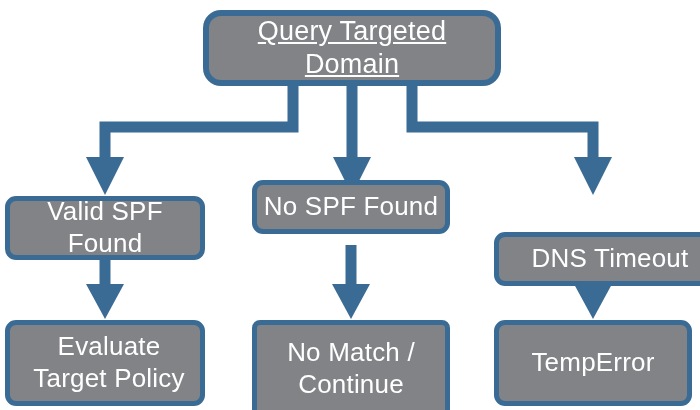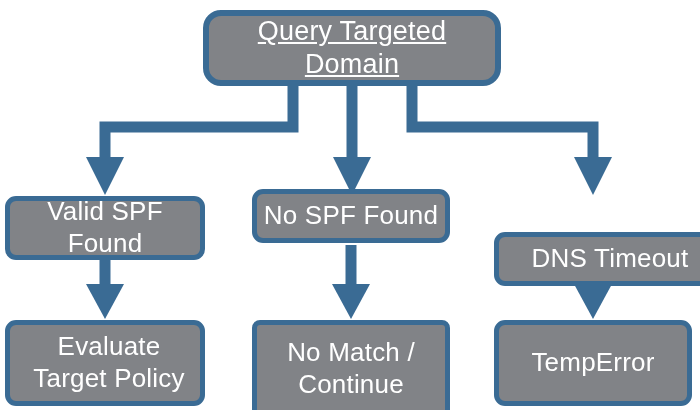--- a/index.html
+++ b/index.html
@@ -49,21 +49,21 @@
     letter-spacing: 0.2px;
   }
   .node-root {
     left: 203px; top: 10px; width: 298px; height: 76px;
     border-width: 6px;
     border-radius: 18px;
     font-size: 27px;
     text-decoration: underline;
   }
   .node-cond-0 { left: 5px;   top: 196px; width: 200px; height: 64px; }
-  .node-cond-1 { left: 252px; top: 189px; width: 198px; height: 54px; }
+  .node-cond-1 { left: 252px; top: 180px; width: 198px; height: 54px; }
   .node-cond-2 { left: 494px; top: 196px; width: 232px; height: 54px; margin-top: 36px; }
   .node-res-0  { left: 5px;   top: 320px; width: 200px; height: 86px; padding-left: 8px; }
   .node-res-1  { left: 252px; top: 320px; width: 198px; height: 98px; border-radius: 8px; }
   .node-res-2  { left: 494px; top: 320px; width: 198px; height: 86px; }
 </style>
 </head>
 <body>
 
 <div class="canvas">
 

